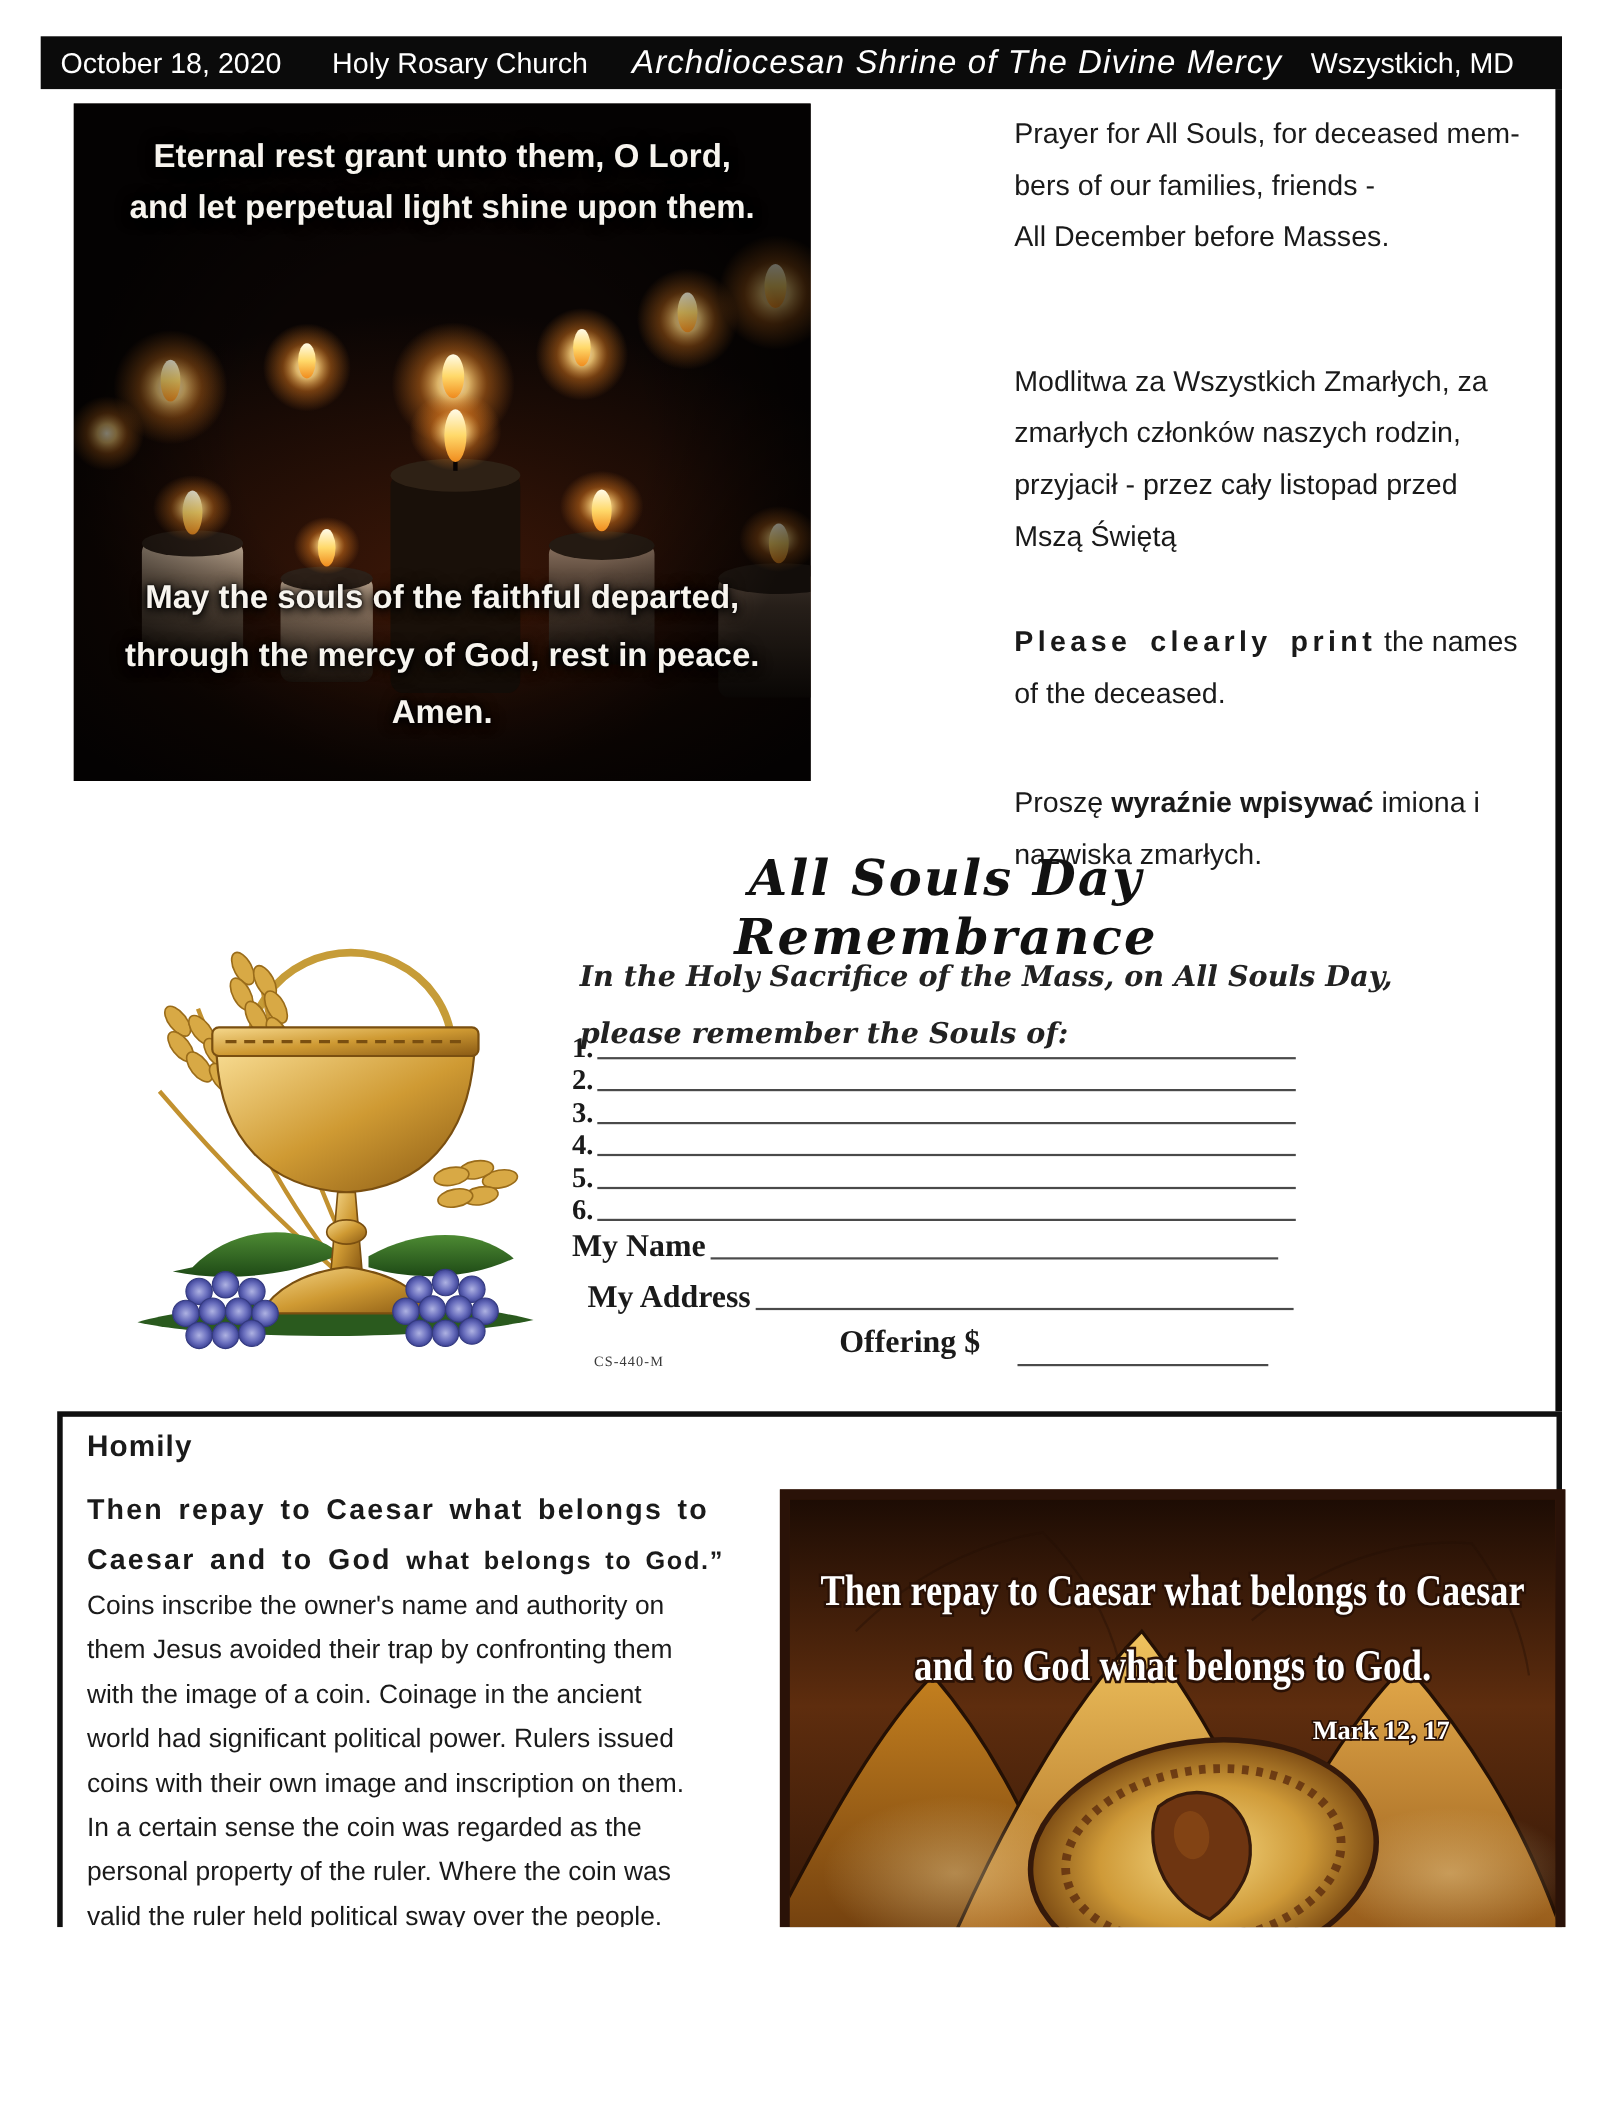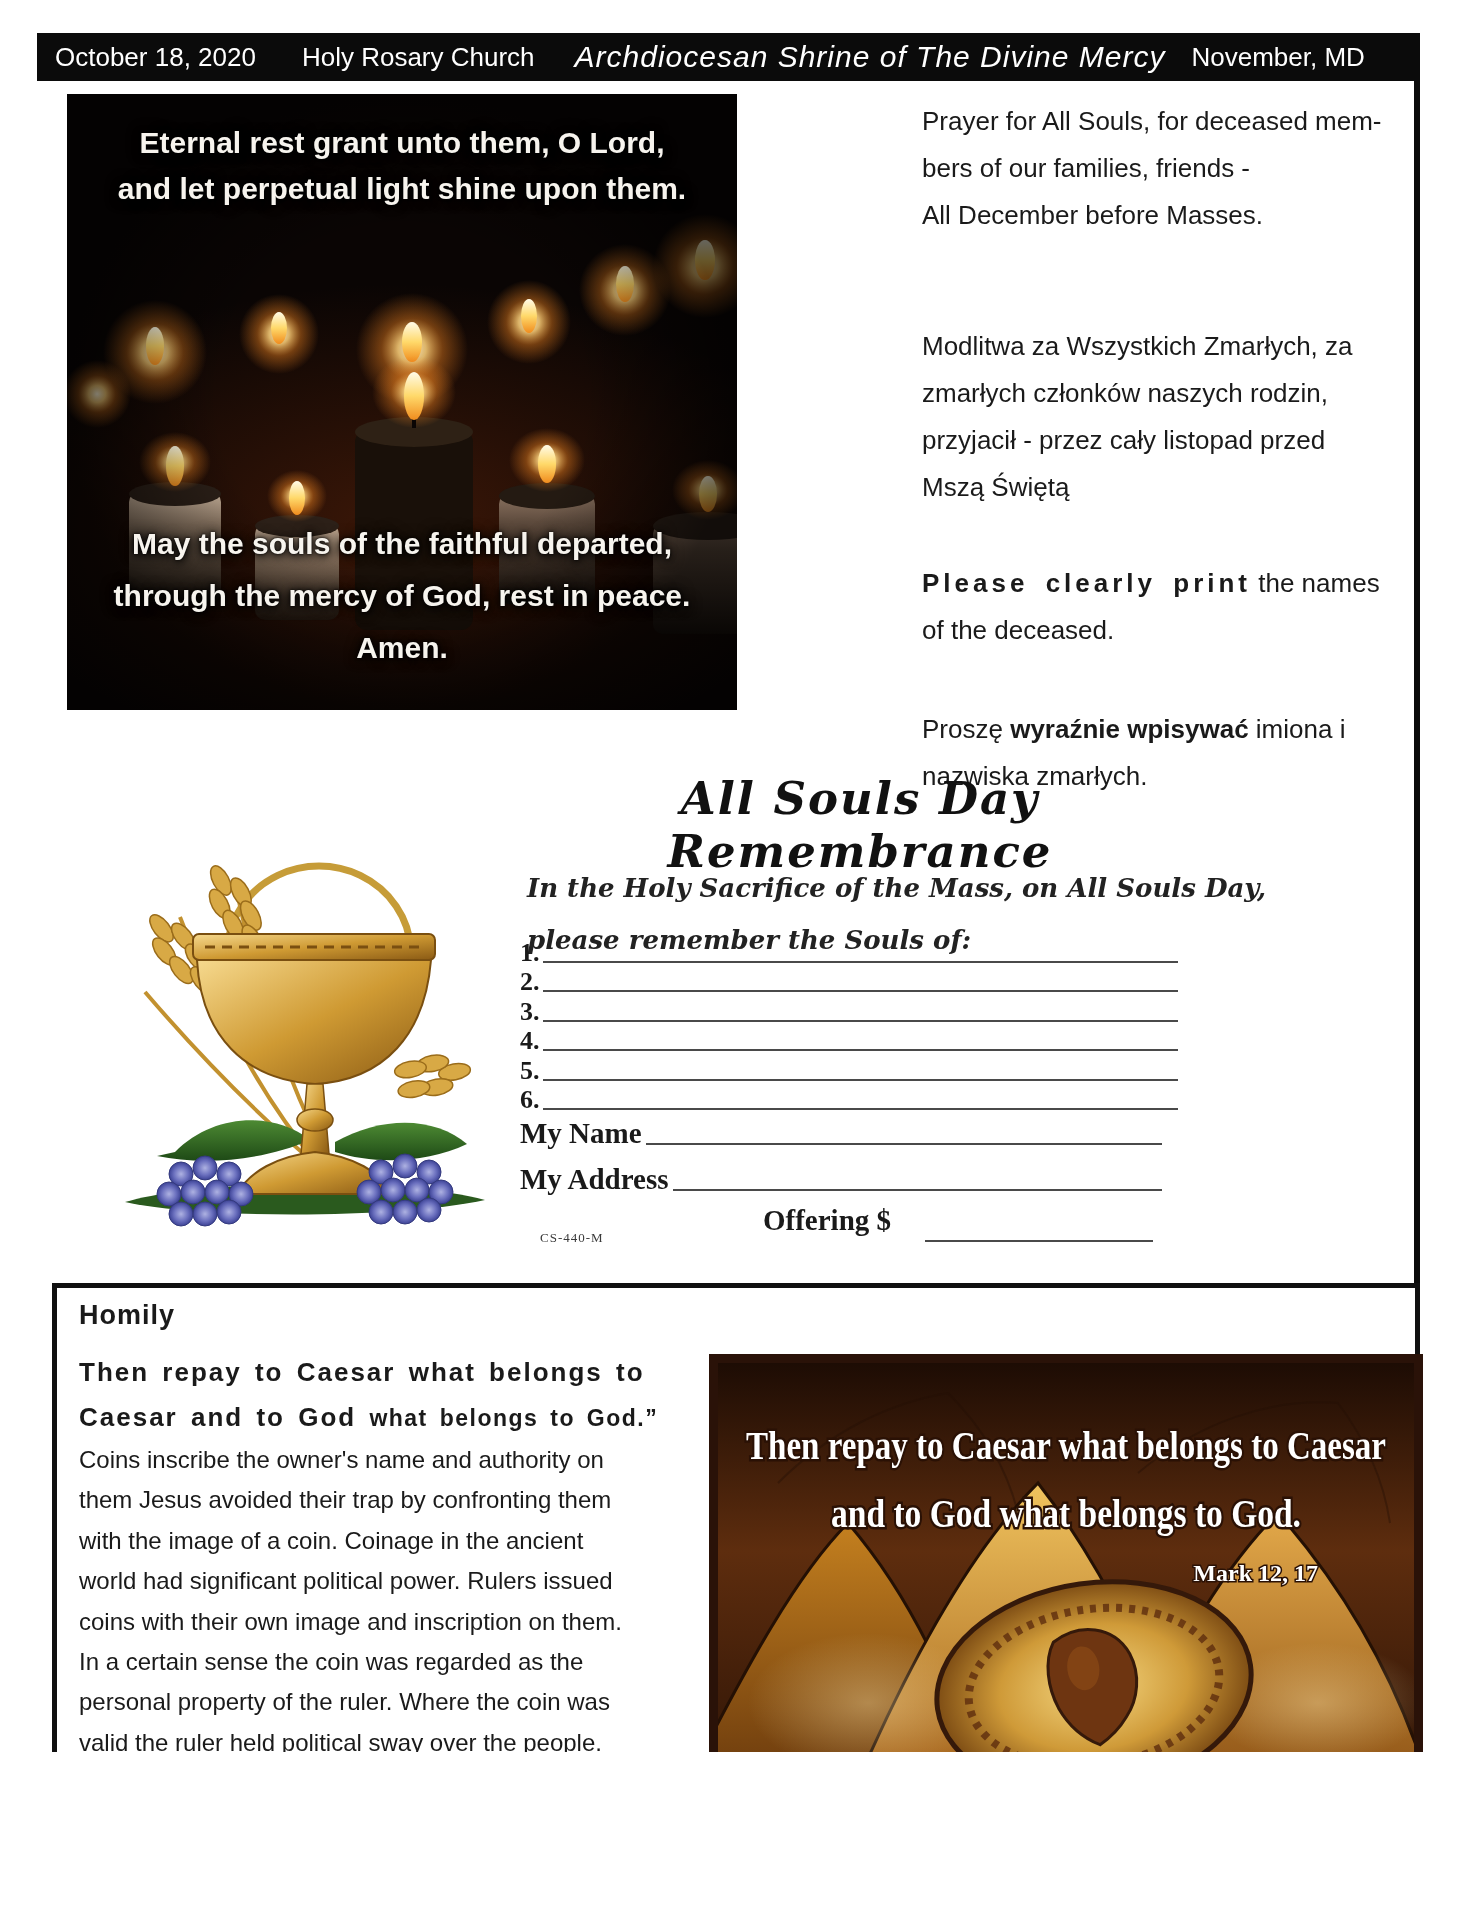--- a/index.html
+++ b/index.html
@@ -43,21 +43,21 @@
             font-size:26px;line-height:52px;color:#222;}
   .chalice{position:absolute;left:85px;top:822px;width:420px;height:420px;}
   .rows{position:absolute;left:520px;top:936px;width:658px;}
   .frow{display:flex;align-items:flex-end;height:29.5px;}
   .frow .num{font-family:"Liberation Serif",serif;font-weight:600;font-size:26px;line-height:1;}
   .frow .fill{flex:1;border-bottom:2px solid var(--form-line,#4a4a4a);margin:0 0 3px 3px;}
   .myrow{position:absolute;display:flex;align-items:flex-end;left:520px;width:642px;height:36px;}
   .myrow .lbl{font-family:"Liberation Serif",serif;font-weight:600;font-size:29px;line-height:1;}
   .myrow .fill{flex:1;border-bottom:2px solid var(--form-line,#4a4a4a);margin:0 0 3px 4px;}
   .myname{top:1112px;}
-  .myaddr{top:1158px;}
+  .myaddr{top:1158px;margin-left:14px;}
   .code{position:absolute;left:540px;top:1230px;font-family:"Liberation Serif",serif;
         font-size:13px;letter-spacing:1px;color:#3a3a3a;}
   .offering{position:absolute;left:763px;top:1204px;font-family:"Liberation Serif",serif;
             font-weight:600;font-size:29px;}
   .off-line{position:absolute;left:925px;top:1240px;width:228px;height:0;
             border-top:2px solid var(--form-line,#4a4a4a);}
 
   
   .homily{position:absolute;left:52px;top:1283px;width:1368px;height:602px;
           border:5px solid #101010;box-sizing:border-box;background:#fff;}
@@ -77,21 +77,21 @@
 </style>
 </head>
 <body>
 
 <div class="page">
 
   <header class="topbar">
     <span class="date">October 18, 2020</span>
     <span class="church">Holy Rosary Church</span>
     <span class="shrine">Archdiocesan Shrine of The Divine Mercy</span>
-    <span class="city">November, MD</span>
+    <span class="city">Wszystkich, MD</span>
   </header>
   <div class="right-border"></div>
 
   <figure class="candle">
     <svg viewBox="0 0 670 616" preserveAspectRatio="none" aria-hidden="true">
       <defs>
         <radialGradient id="cg">
             <stop offset="0" stop-color="#fff6d8" stop-opacity=".95"></stop>
             <stop offset=".25" stop-color="#ffd27a" stop-opacity=".85"></stop>
             <stop offset=".55" stop-color="#e67e1f" stop-opacity=".45"></stop>

